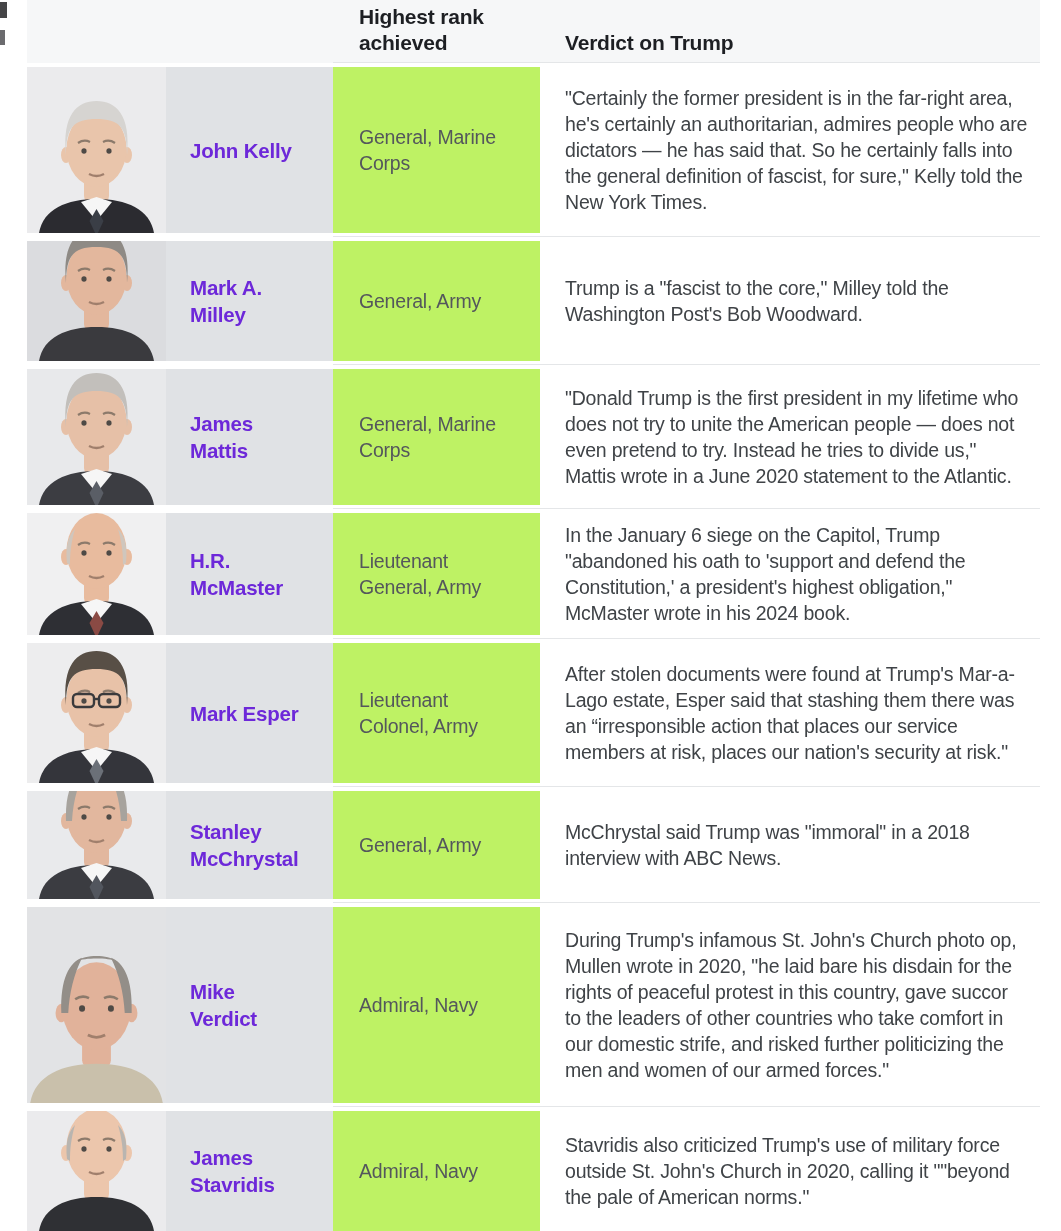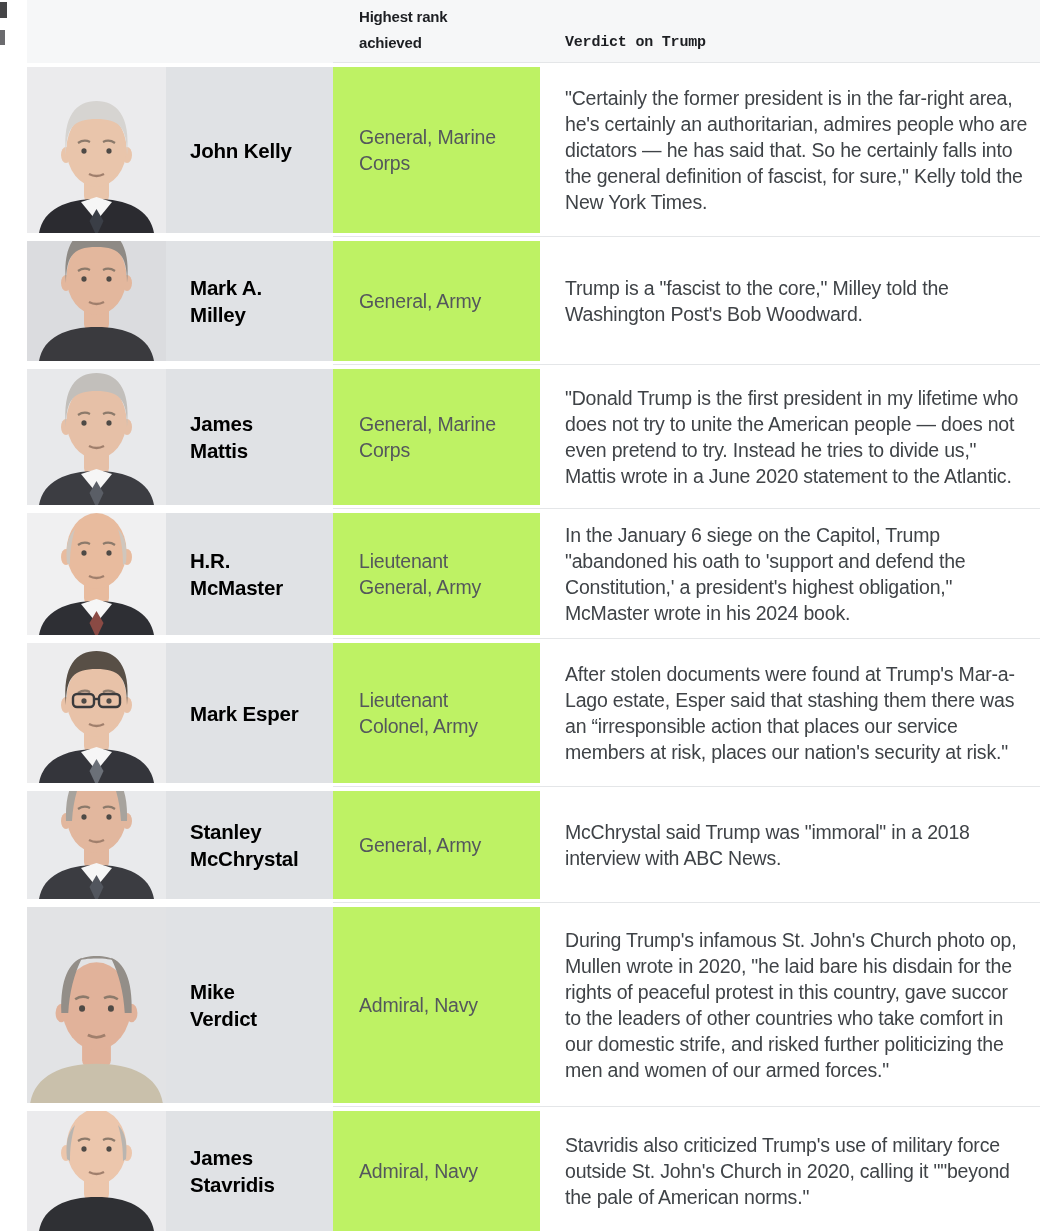--- a/index.html
+++ b/index.html
@@ -23,27 +23,27 @@
   }
 
   
   .header-row{
     height:63px;
     background:#f6f7f8;
     align-items:end;
   }
   .header-cell{
     font-weight:bold;color:#1d1f23;
-    font-size:15px;line-height:26px;
+    font-size:21px;line-height:26px;
     padding-bottom:7px;
     white-space:pre-line;
     letter-spacing:-0.2px;
   }
   .header-rank{padding-left:26px;}
-  .header-verdict{padding-left:25px;font-family:Liberation Mono, monospace;}
+  .header-verdict{padding-left:25px;}
 
   
   #table-body{display:flex;flex-direction:column;gap:8px;padding-top:4px;}
   .row{position:relative;}
   
   .row::before{
     content:"";position:absolute;top:-5px;left:306px;right:0;height:1px;
     background:#e4e6e8;
   }
   #table-body .row:nth-child(1){min-height:166px;}
@@ -56,21 +56,21 @@
   #table-body .row:nth-child(8){min-height:120px;}
 
   .cell{display:flex;align-items:center;}
   .cell-photo{
     position:relative;overflow:hidden;background:#e0e2e5;padding:0;
   }
   .cell-photo svg{position:absolute;inset:0;width:100%;height:100%;display:block;}
   .cell-name{
     background:#e0e2e5;
     padding-left:24px;padding-right:8px;
-    font-weight:bold;color:#000000;
+    font-weight:bold;color:#6d28d9;
     font-size:20.5px;line-height:27px;
     white-space:pre-line;
     letter-spacing:-0.2px;
   }
   .cell-rank{
     background:#bef264;
     padding-left:26px;padding-right:10px;
     color:#54575c;font-size:19.5px;line-height:26px;
     white-space:pre-line;
     letter-spacing:-0.2px;

